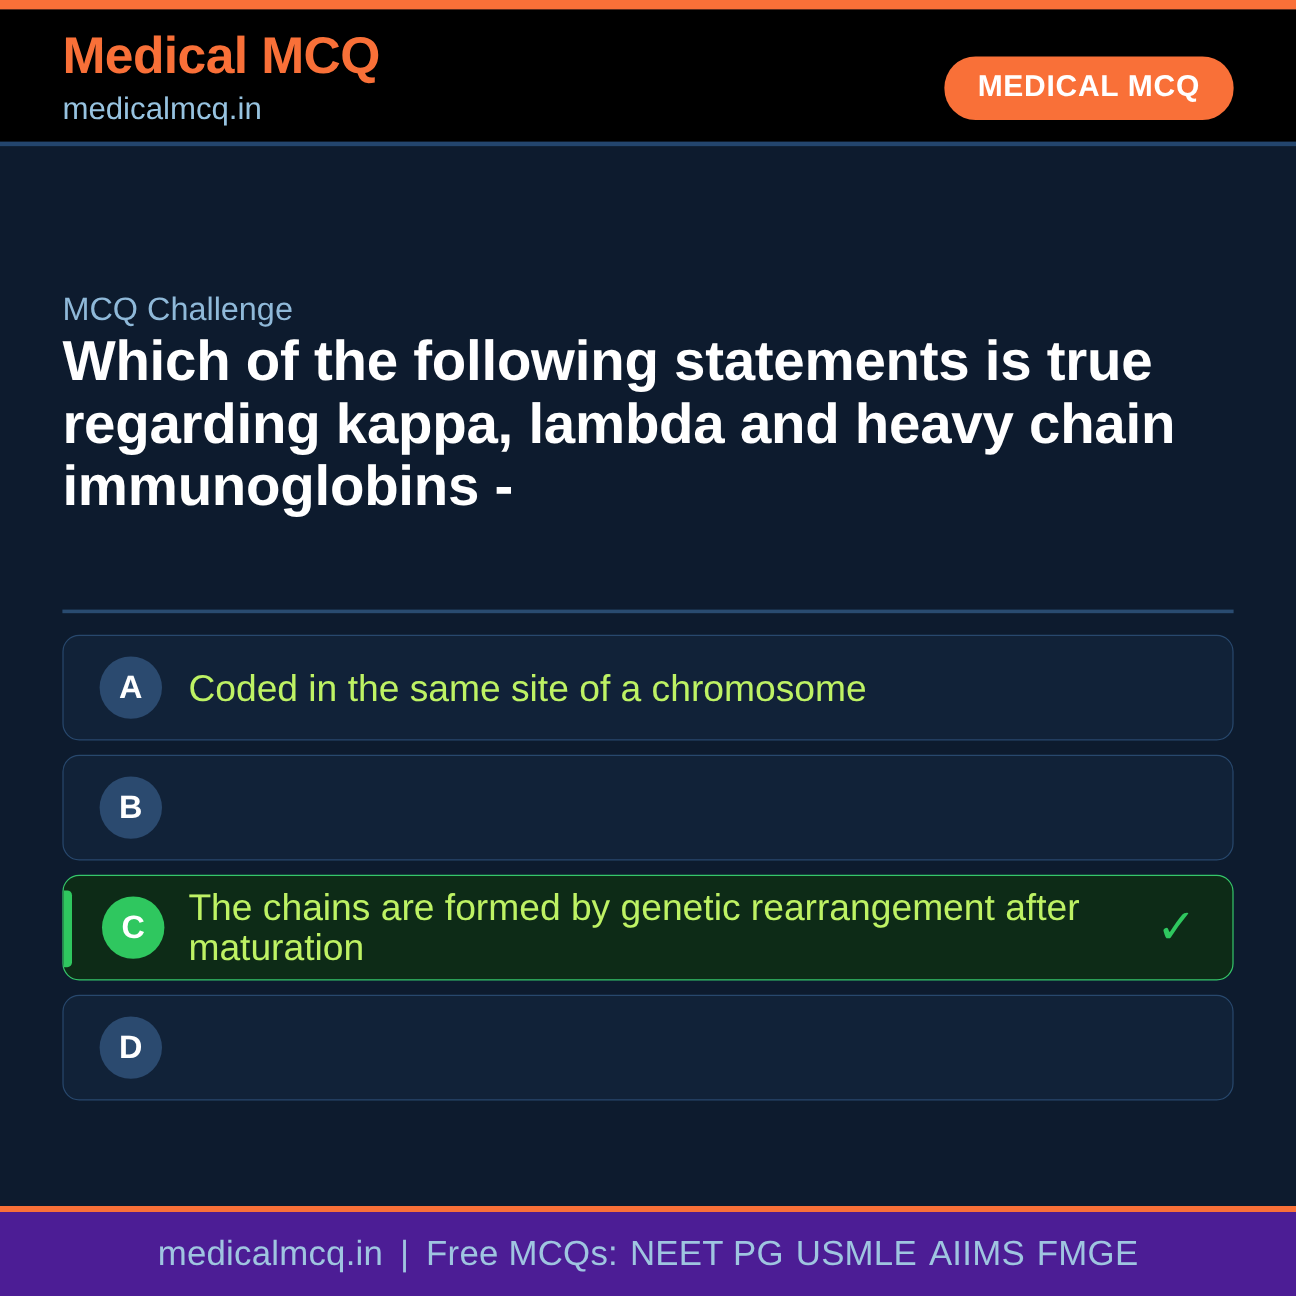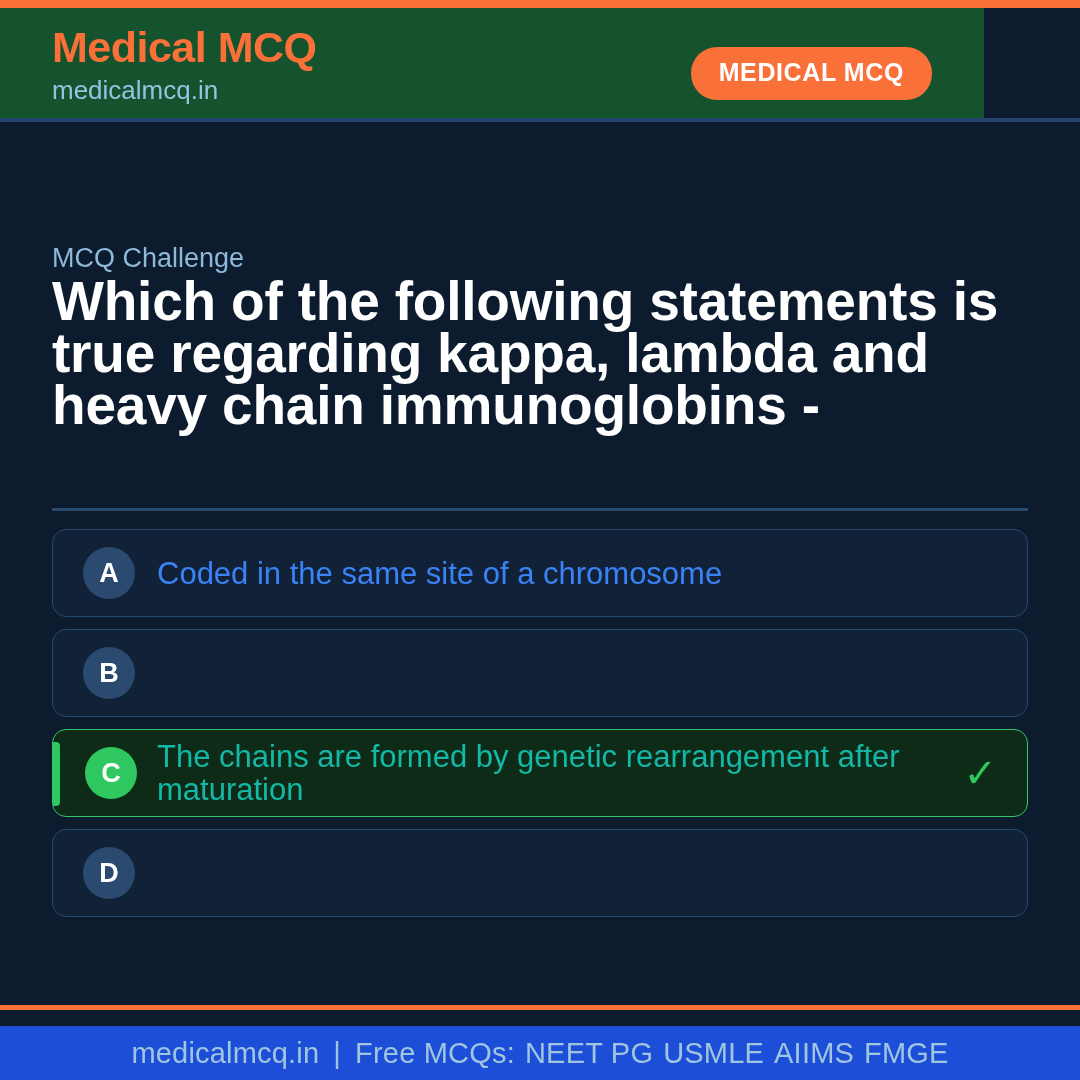--- a/index.html
+++ b/index.html
@@ -22,23 +22,23 @@
     top: 0; left: 0;
     width: 1080px;
     height: 8px;
     background: #f97038;
   }
 
   
   .header {
     position: absolute;
     top: 8px; left: 0;
-    width: 984px;
+    width: 1080px;
     height: 112px;
-    background: #14532d;
+    background: #000000;
     box-sizing: border-box;
   }
   .header-divider {
     position: absolute;
     top: 118px; left: 0;
     width: 1080px;
     height: 4px;
     background: #23456d;
   }
   .brand {
@@ -91,21 +91,21 @@
     font-size: 27px;
     color: #8fb9d9;
     line-height: 32px;
   }
 
   .question {
     position: absolute;
     left: 52px;
     top: 153px;
     width: 980px;
-    font-size: 55px;
+    font-size: 47px;
     font-weight: bold;
     color: #ffffff;
     line-height: 52px;
     letter-spacing: -0.2px;
   }
 
   .rule {
     position: absolute;
     left: 52px;
     top: 386px;
@@ -164,25 +164,25 @@
     justify-content: center;
   }
   .option.correct .badge {
     background: #2fc75f;
     margin-left: 32px;
   }
   .option-text {
     margin-left: 22px;
     margin-right: 18px;
     font-size: 31px;
-    color: #3b82f6;
+    color: #bef264;
     line-height: 33px;
   }
   .option.correct .option-text {
-    color: #14b8a6;
+    color: #bef264;
     margin-left: 20px;
   }
   .check {
     position: absolute;
     right: 30px;
     top: 50%;
     transform: translateY(-50%);
     color: #2fc75f;
     font-size: 40px;
     line-height: 40px;
@@ -195,22 +195,22 @@
     position: absolute;
     bottom: 70px; left: 0;
     width: 1080px;
     height: 5px;
     background: #f97038;
   }
   .footer {
     position: absolute;
     bottom: 0; left: 0;
     width: 1080px;
-    height: 54px;
-    background: #1d4ed8;
+    height: 70px;
+    background: #4c1d95;
     display: flex;
     align-items: center;
     justify-content: center;
   }
   .footer-text {
     font-size: 29px;
     color: #9fc5e0;
     letter-spacing: 0.2px;
     white-space: nowrap;
   }

